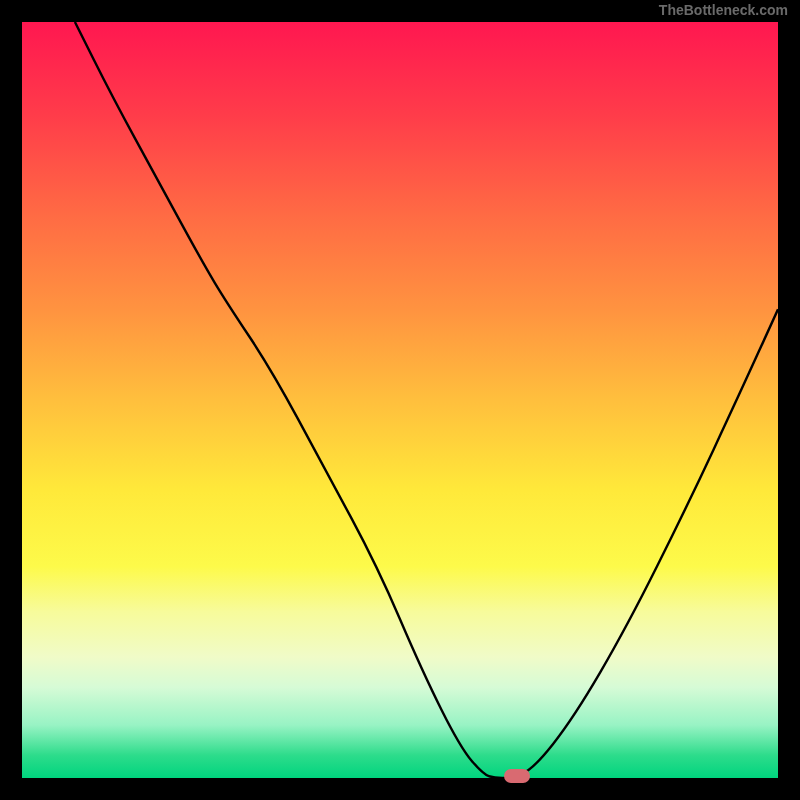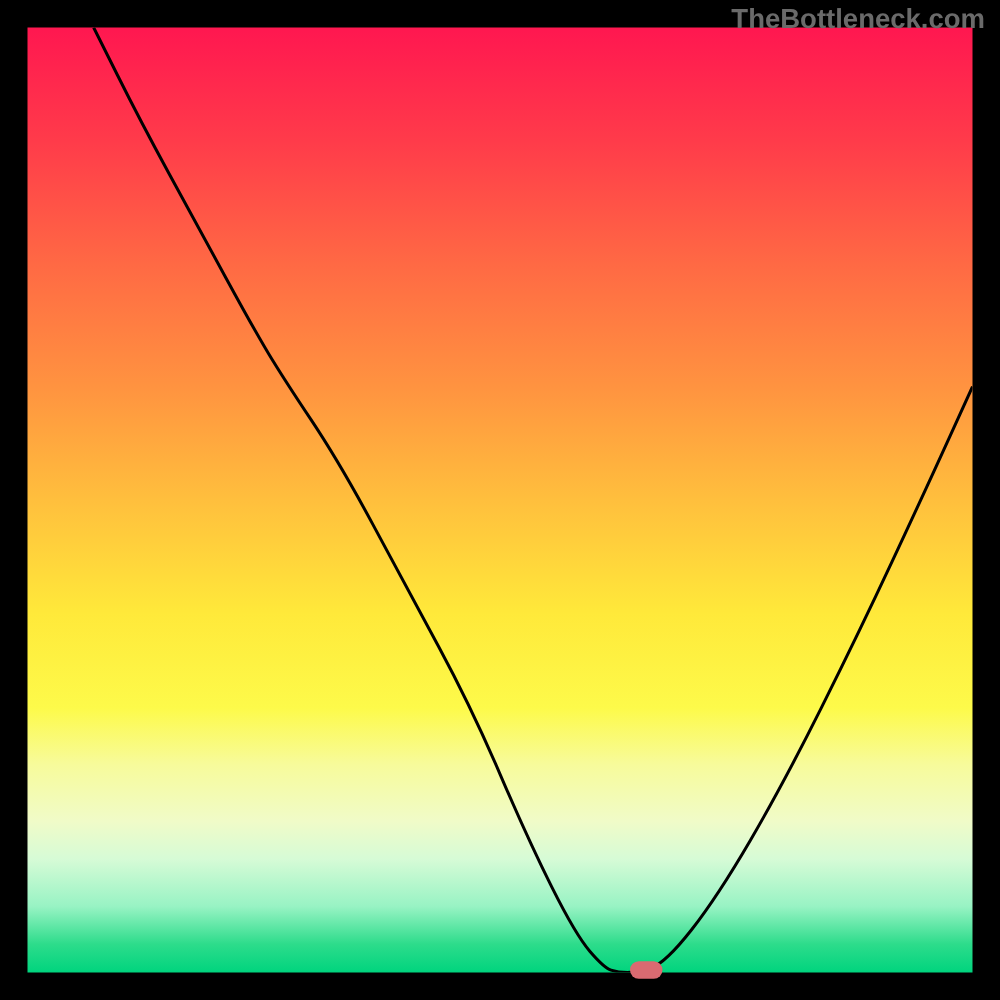--- a/index.html
+++ b/index.html
@@ -8,21 +8,21 @@
     height: 800px;
     background: #000;
     position: relative;
     font-family: Arial, Helvetica, sans-serif;
   }
   .watermark {
     position: absolute;
     top: 2px;
     right: 12px;
     color: #6a6a6a;
-    font-size: 22px;
+    font-size: 14px;
     font-weight: bold;
     z-index: 10;
     text-align: right;
   }
   .plot-area {
     position: absolute;
     left: 22px;
     top: 22px;
     width: 756px;
     height: 756px;

